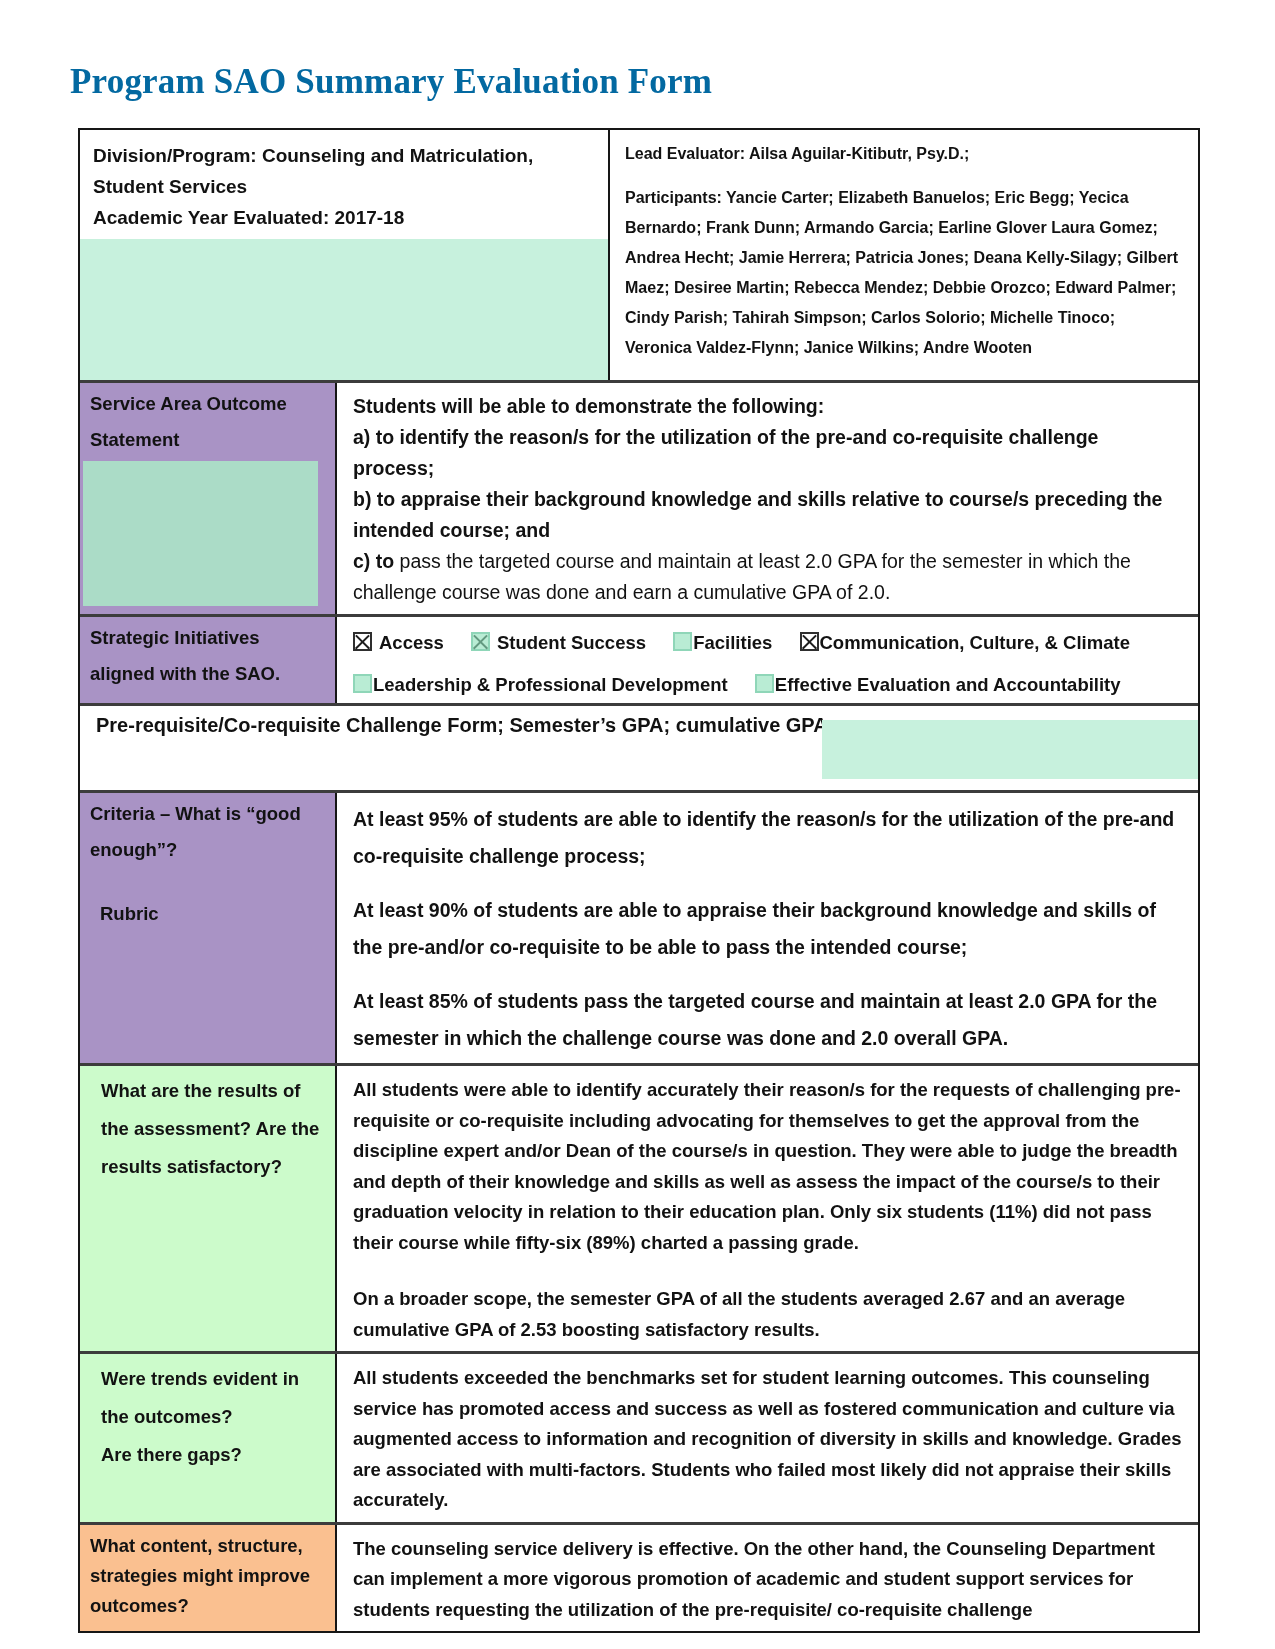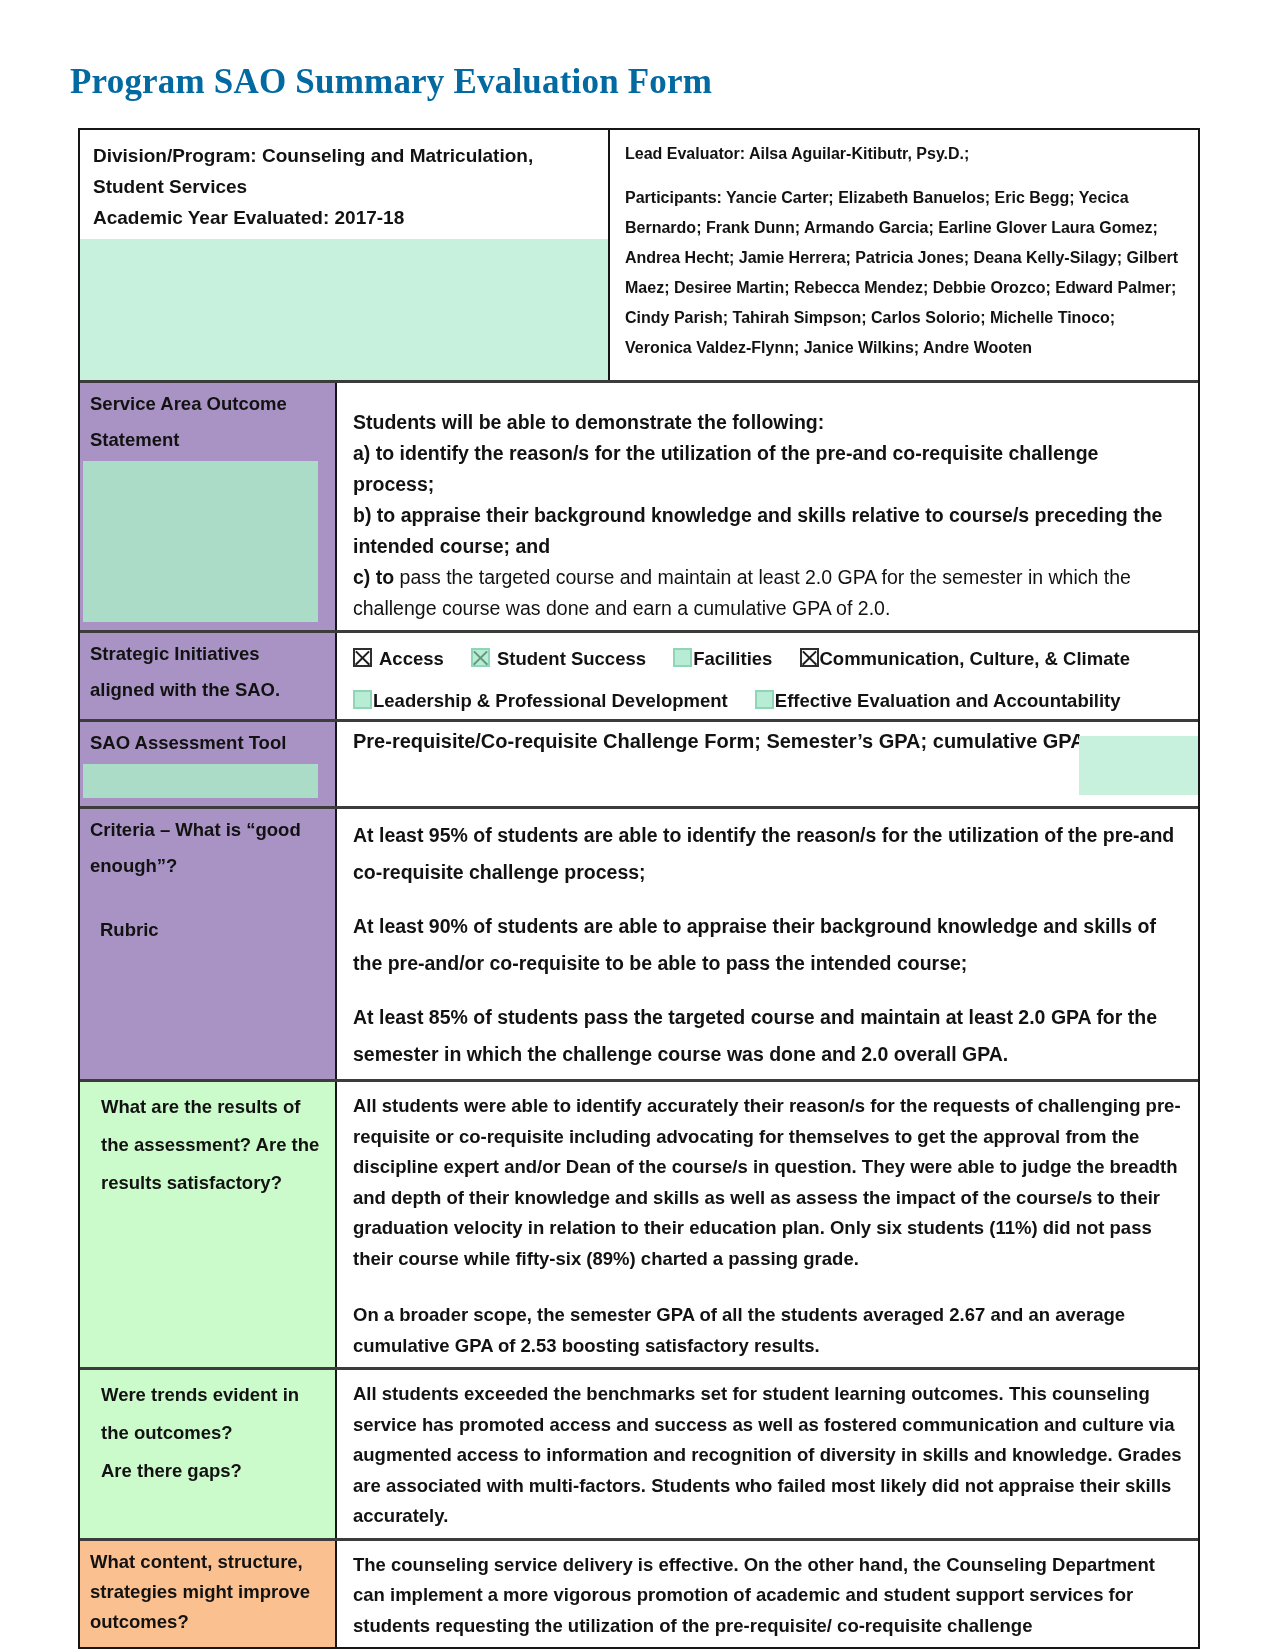--- a/index.html
+++ b/index.html
@@ -48,21 +48,21 @@
   }
   .lbl.purple{background:var(--purple);display:flex;flex-direction:column;}
   .lbl .lbl-text{padding:3px 8px 0 10px;}
   .lbl .lbl-inset{flex:1;background:var(--seafoam);margin:3px 17px 8px 3px;}
   .lbl.purple-solid{background:var(--purple);padding:3px 8px 0 10px;}
   .lbl.palegreen{background:var(--palegreen);padding:6px 8px 0 21px;line-height:38px;}
   .lbl.peach{background:var(--peach);padding:6px 8px 0 10px;line-height:30px;}
   .body{flex:1;padding:5px 16px 6px 16px;}
   
   .row2{min-height:188px;}
-  .row2 .body{font-weight:bold;font-size:19.5px;line-height:31px;padding-top:24px;border-radius:7px;}
+  .row2 .body{font-weight:bold;font-size:19.5px;line-height:31px;padding-top:8px;border-radius:7px;}
   .row2 .body .regular{font-weight:normal;font-stretch:condensed;}
   
   .row3{min-height:85px;}
   .row3 .body{font-weight:bold;font-size:18.5px;}
   .cb-line{margin-top:10px;white-space:nowrap;}
   .cb-line.second{margin-top:20px;}
   .cb-item{margin-right:22px;display:inline-block;}
   .cb-item:last-child{margin-right:8px;}
   .cb{
     display:inline-block;width:15px;height:15px;border:2px solid #2e2e2e;
@@ -142,24 +142,20 @@
           <span class="cb-item tight"><span class="cb checked"></span><span>Communication, Culture, &amp; Climate</span></span>
         </div>
         <div class="cb-line second">
           <span class="cb-item tight"><span class="cb green"></span><span>Leadership &amp; Professional Development</span></span>
           <span class="cb-item tight"><span class="cb green"></span><span>Effective Evaluation and Accountability</span></span>
         </div>
       </div>
     </div>
 
     <div class="row row4">
-      <div class="cell lbl purple">
-        <div class="lbl-text">SAO Assessment Tool</div>
-        <div class="lbl-inset"></div>
-      </div>
       <div class="cell body">
         <div>Pre-requisite/Co-requisite Challenge Form; Semester’s GPA; cumulative GPA</div>
         <div class="tool-block"></div>
       </div>
     </div>
 
     <div class="row row5">
       <div class="cell lbl purple-solid">
         <div>Criteria – What is “good enough”?</div>
         <div class="lbl-text2">Rubric</div>

